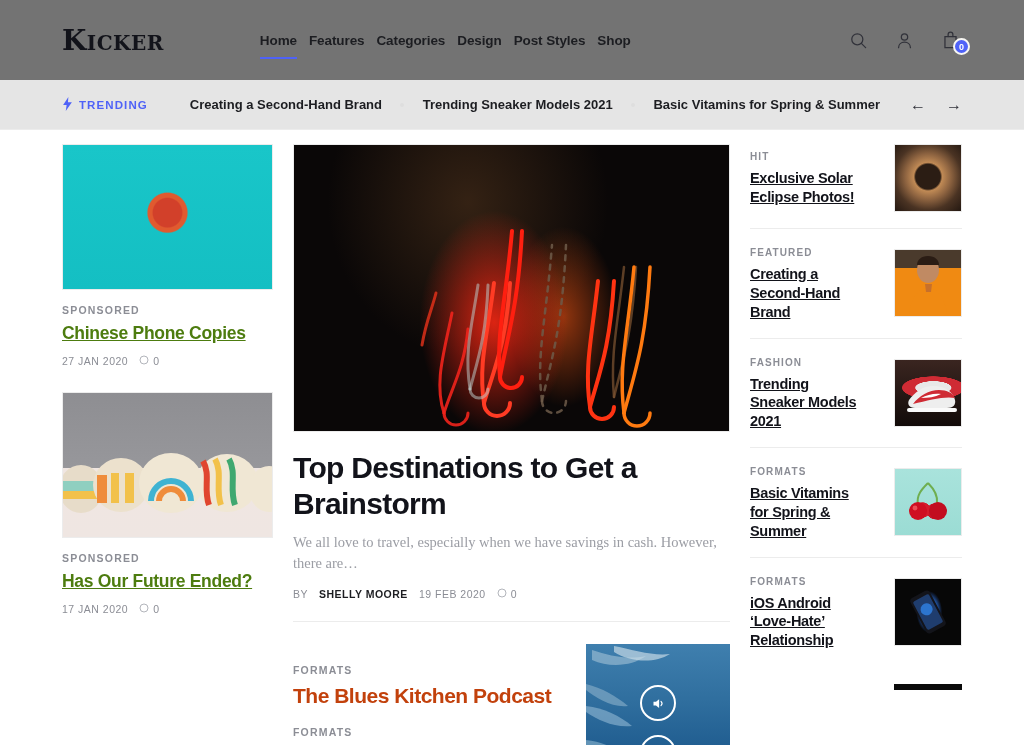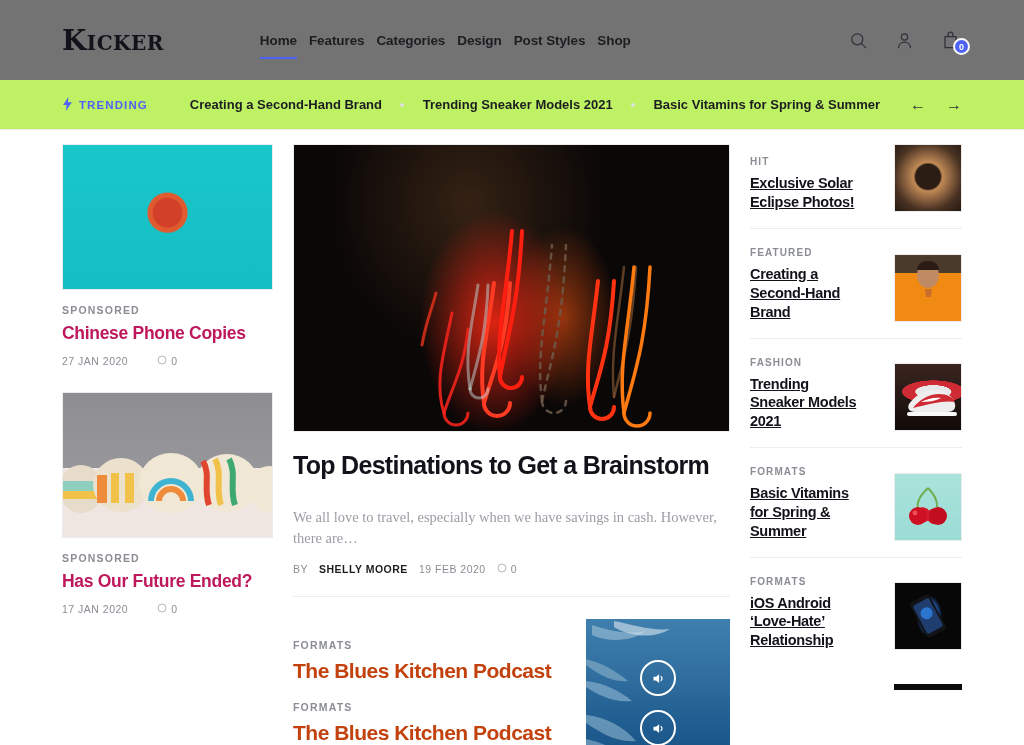--- a/index.html
+++ b/index.html
@@ -75,21 +75,21 @@
     border-radius: 50%;
     font-size: 9px;
     font-weight: 700;
     display: flex; align-items: center; justify-content: center;
     border: 2px solid #f7f6f2;
   }
 
   
   .trending-bar {
     height: 50px;
-    background: #bef264;
+    background: #e5e5e5;
     display: flex;
     align-items: center;
     padding: 0 62px;
     border-bottom: 1px solid #ececec;
   }
   .trending-label {
     display: flex; align-items: center; gap: 6px;
     color: #4f62f7;
     font-size: 11.5px;
     font-weight: 700;
@@ -139,27 +139,28 @@
     font-size: 10.5px;
     font-weight: 700;
     letter-spacing: 1.2px;
     color: #8b8d95;
     margin: 14px 0 7px 0;
     text-transform: uppercase;
   }
   .spon-title {
     font-size: 17.5px;
     font-weight: 700;
-    color: #be185d;
+    color: #4d7c0f;
     line-height: 1.25;
     letter-spacing: -0.3px;
     cursor: pointer;
+    text-decoration: underline;
   }
   .meta {
-    display: flex; align-items: center; gap: 29px;
+    display: flex; align-items: center; gap: 11px;
     margin-top: 10px;
     font-size: 10.5px;
     color: #8b8d95;
     letter-spacing: 0.5px;
     font-weight: 400;
   }
   .meta-comments { display: flex; align-items: center; gap: 4px; }
 
   
   .hero-img {
@@ -169,26 +170,26 @@
       radial-gradient(ellipse 120px 180px at 46% 62%, rgba(255,40,20,0.85) 0%, rgba(255,40,20,0) 62%),
       radial-gradient(ellipse 90px 150px at 62% 60%, rgba(255,90,20,0.55) 0%, rgba(255,90,20,0) 60%),
       radial-gradient(ellipse 200px 220px at 40% 20%, rgba(70,45,25,0.7) 0%, rgba(0,0,0,0) 70%),
       #0a0707;
     position: relative;
     overflow: hidden;
   }
   .hero-img svg { position: absolute; inset: 0; }
   .feature-body { padding-top: 18px; }
   .feature-title {
-    font-size: 25px;
+    font-size: 30px;
     font-weight: 700;
     letter-spacing: -0.7px;
     color: #12131a;
     line-height: 1.2;
-    margin-bottom: 27px;
+    margin-bottom: 10px;
     cursor: pointer;
   }
   .feature-excerpt {
     font-family: "Liberation Serif", serif;
     font-size: 14.5px;
     color: #9b9da4;
     line-height: 1.45;
   }
   .byline {
     display: flex; align-items: center; gap: 11px;
@@ -236,21 +237,21 @@
     color: #fff;
     cursor: pointer;
   }
 
   
   .side-item {
     display: flex;
     gap: 32px;
     padding: 16px 0;
     border-bottom: 1px solid #ececec;
-    align-items: flex-end;
+    align-items: center;
   }
   .side-item:first-child { padding-top: 0; }
   .side-item.no-rule { border-bottom: none; }
   .side-text { flex: 1; padding-top: 2px; }
   .side-kicker {
     font-size: 10px;
     font-weight: 700;
     letter-spacing: 1.1px;
     color: #8b8d95;
     margin-bottom: 7px;

